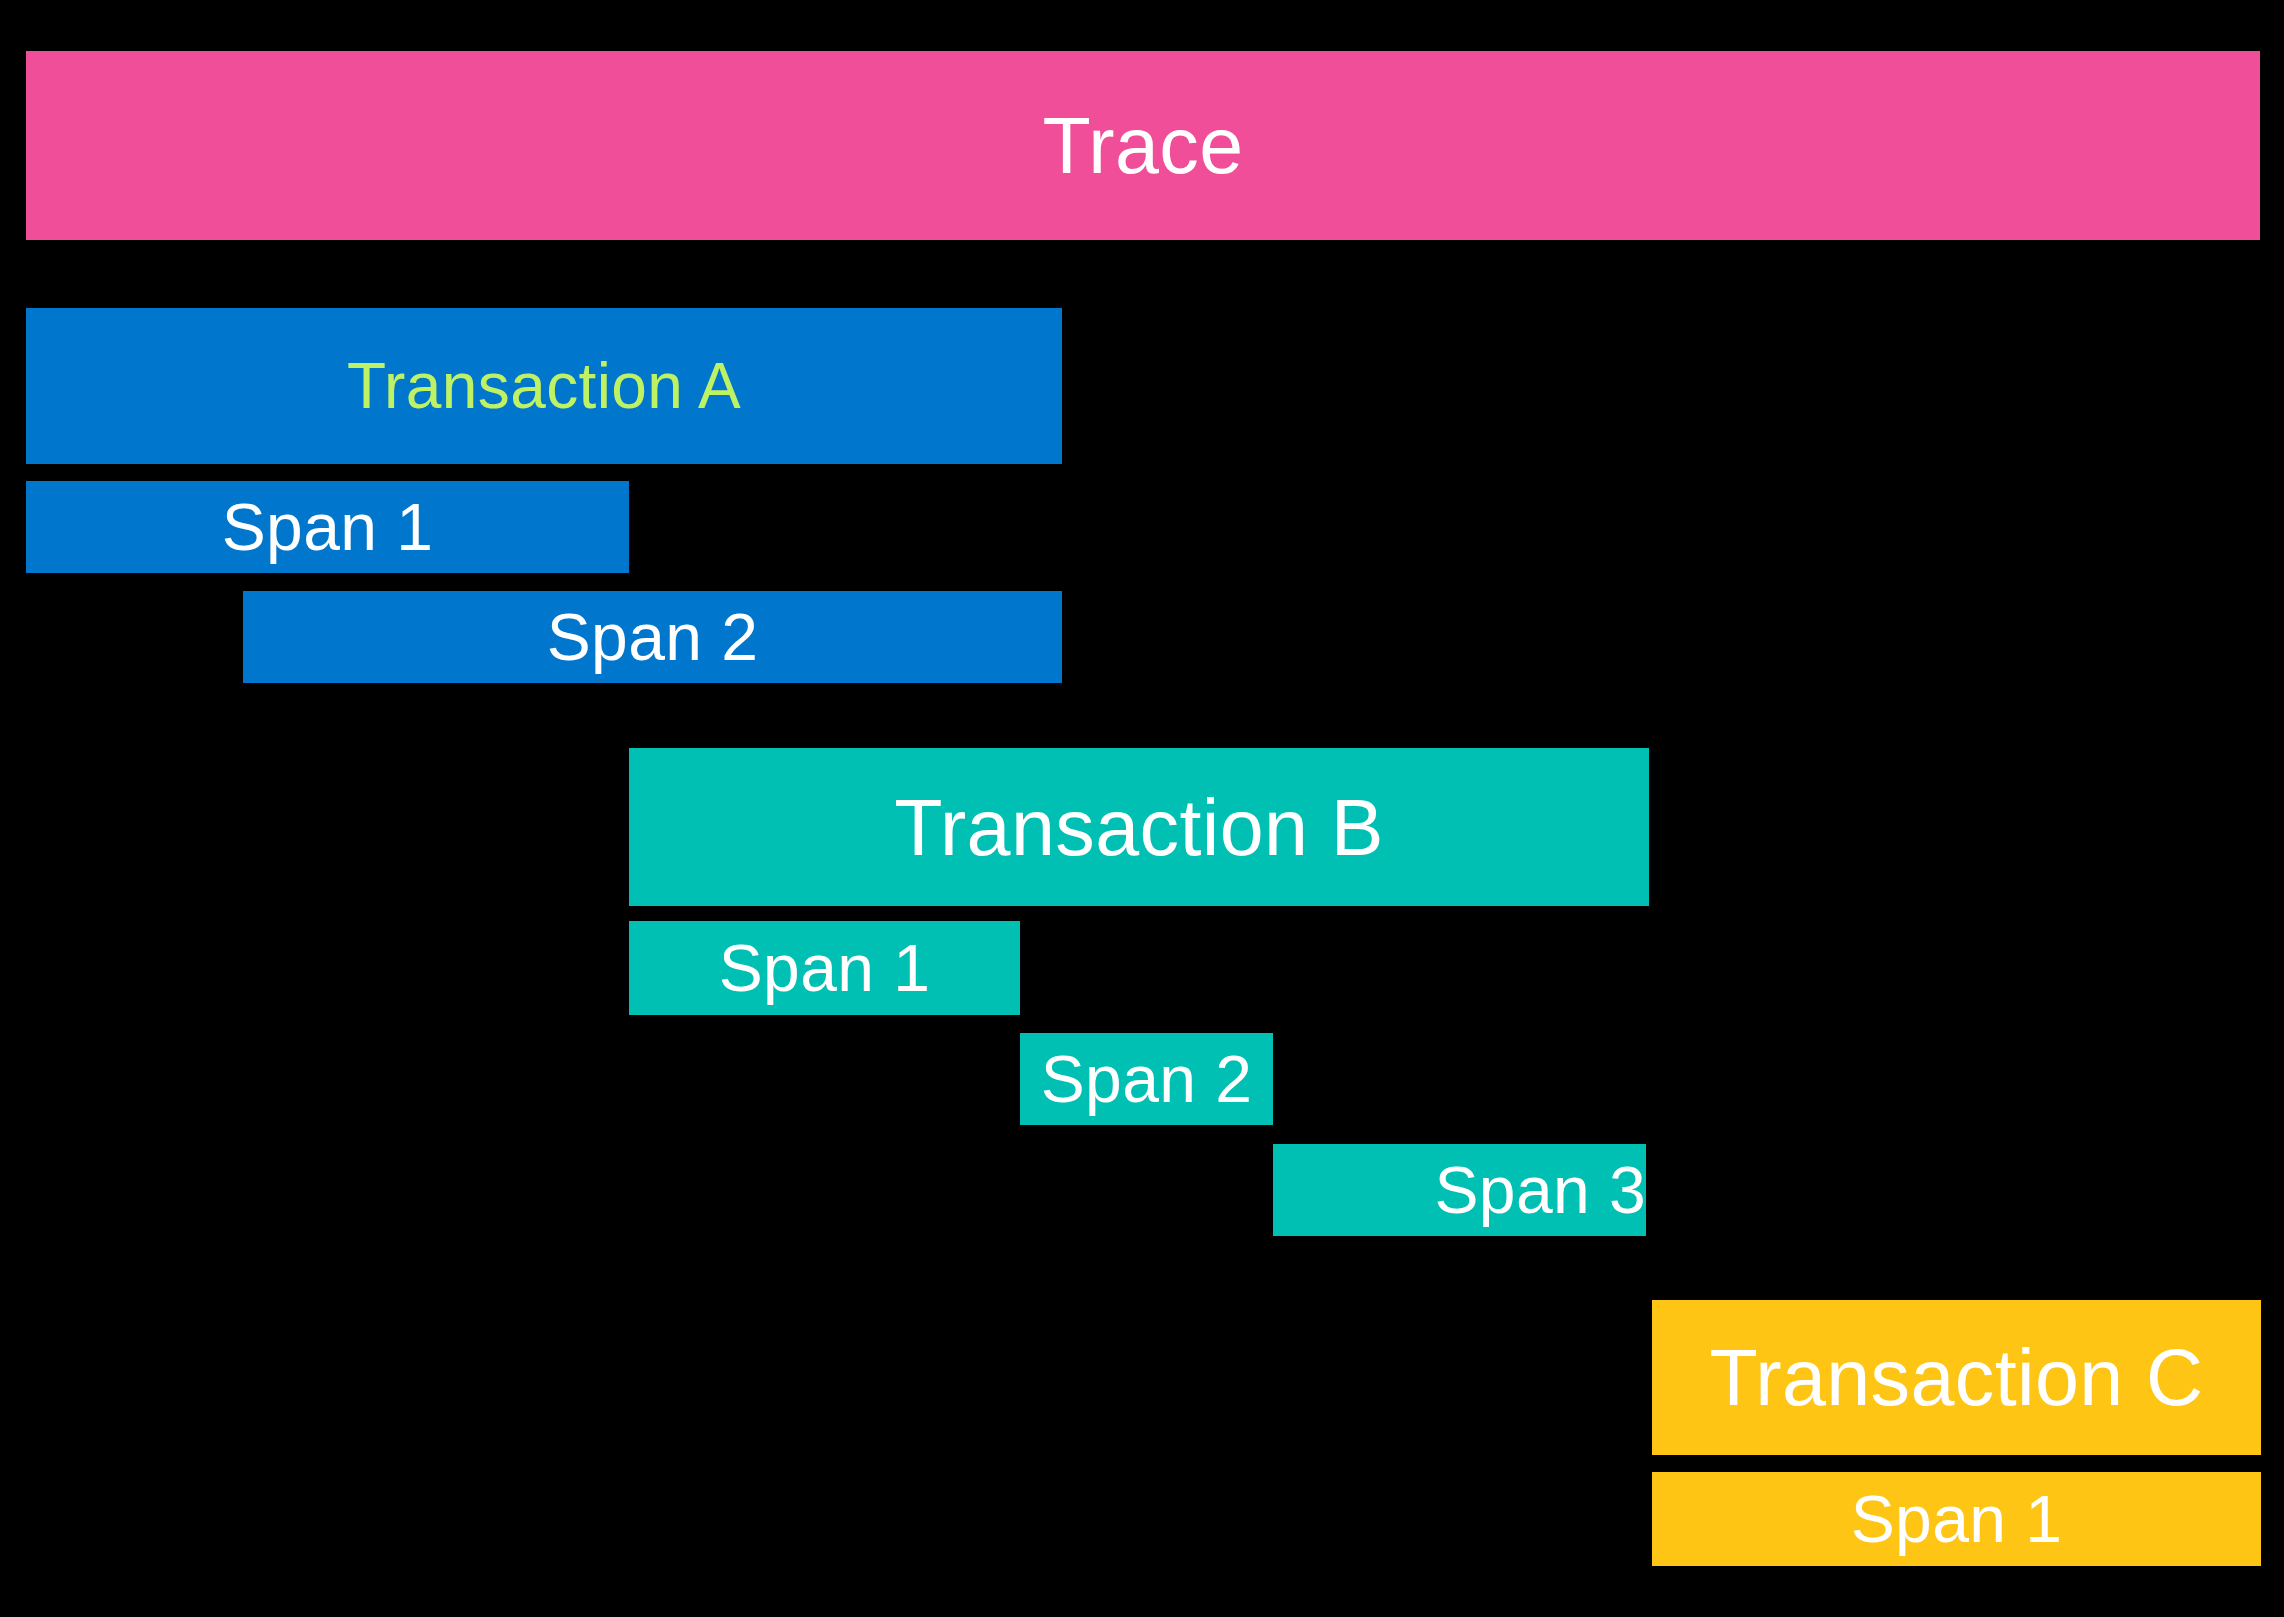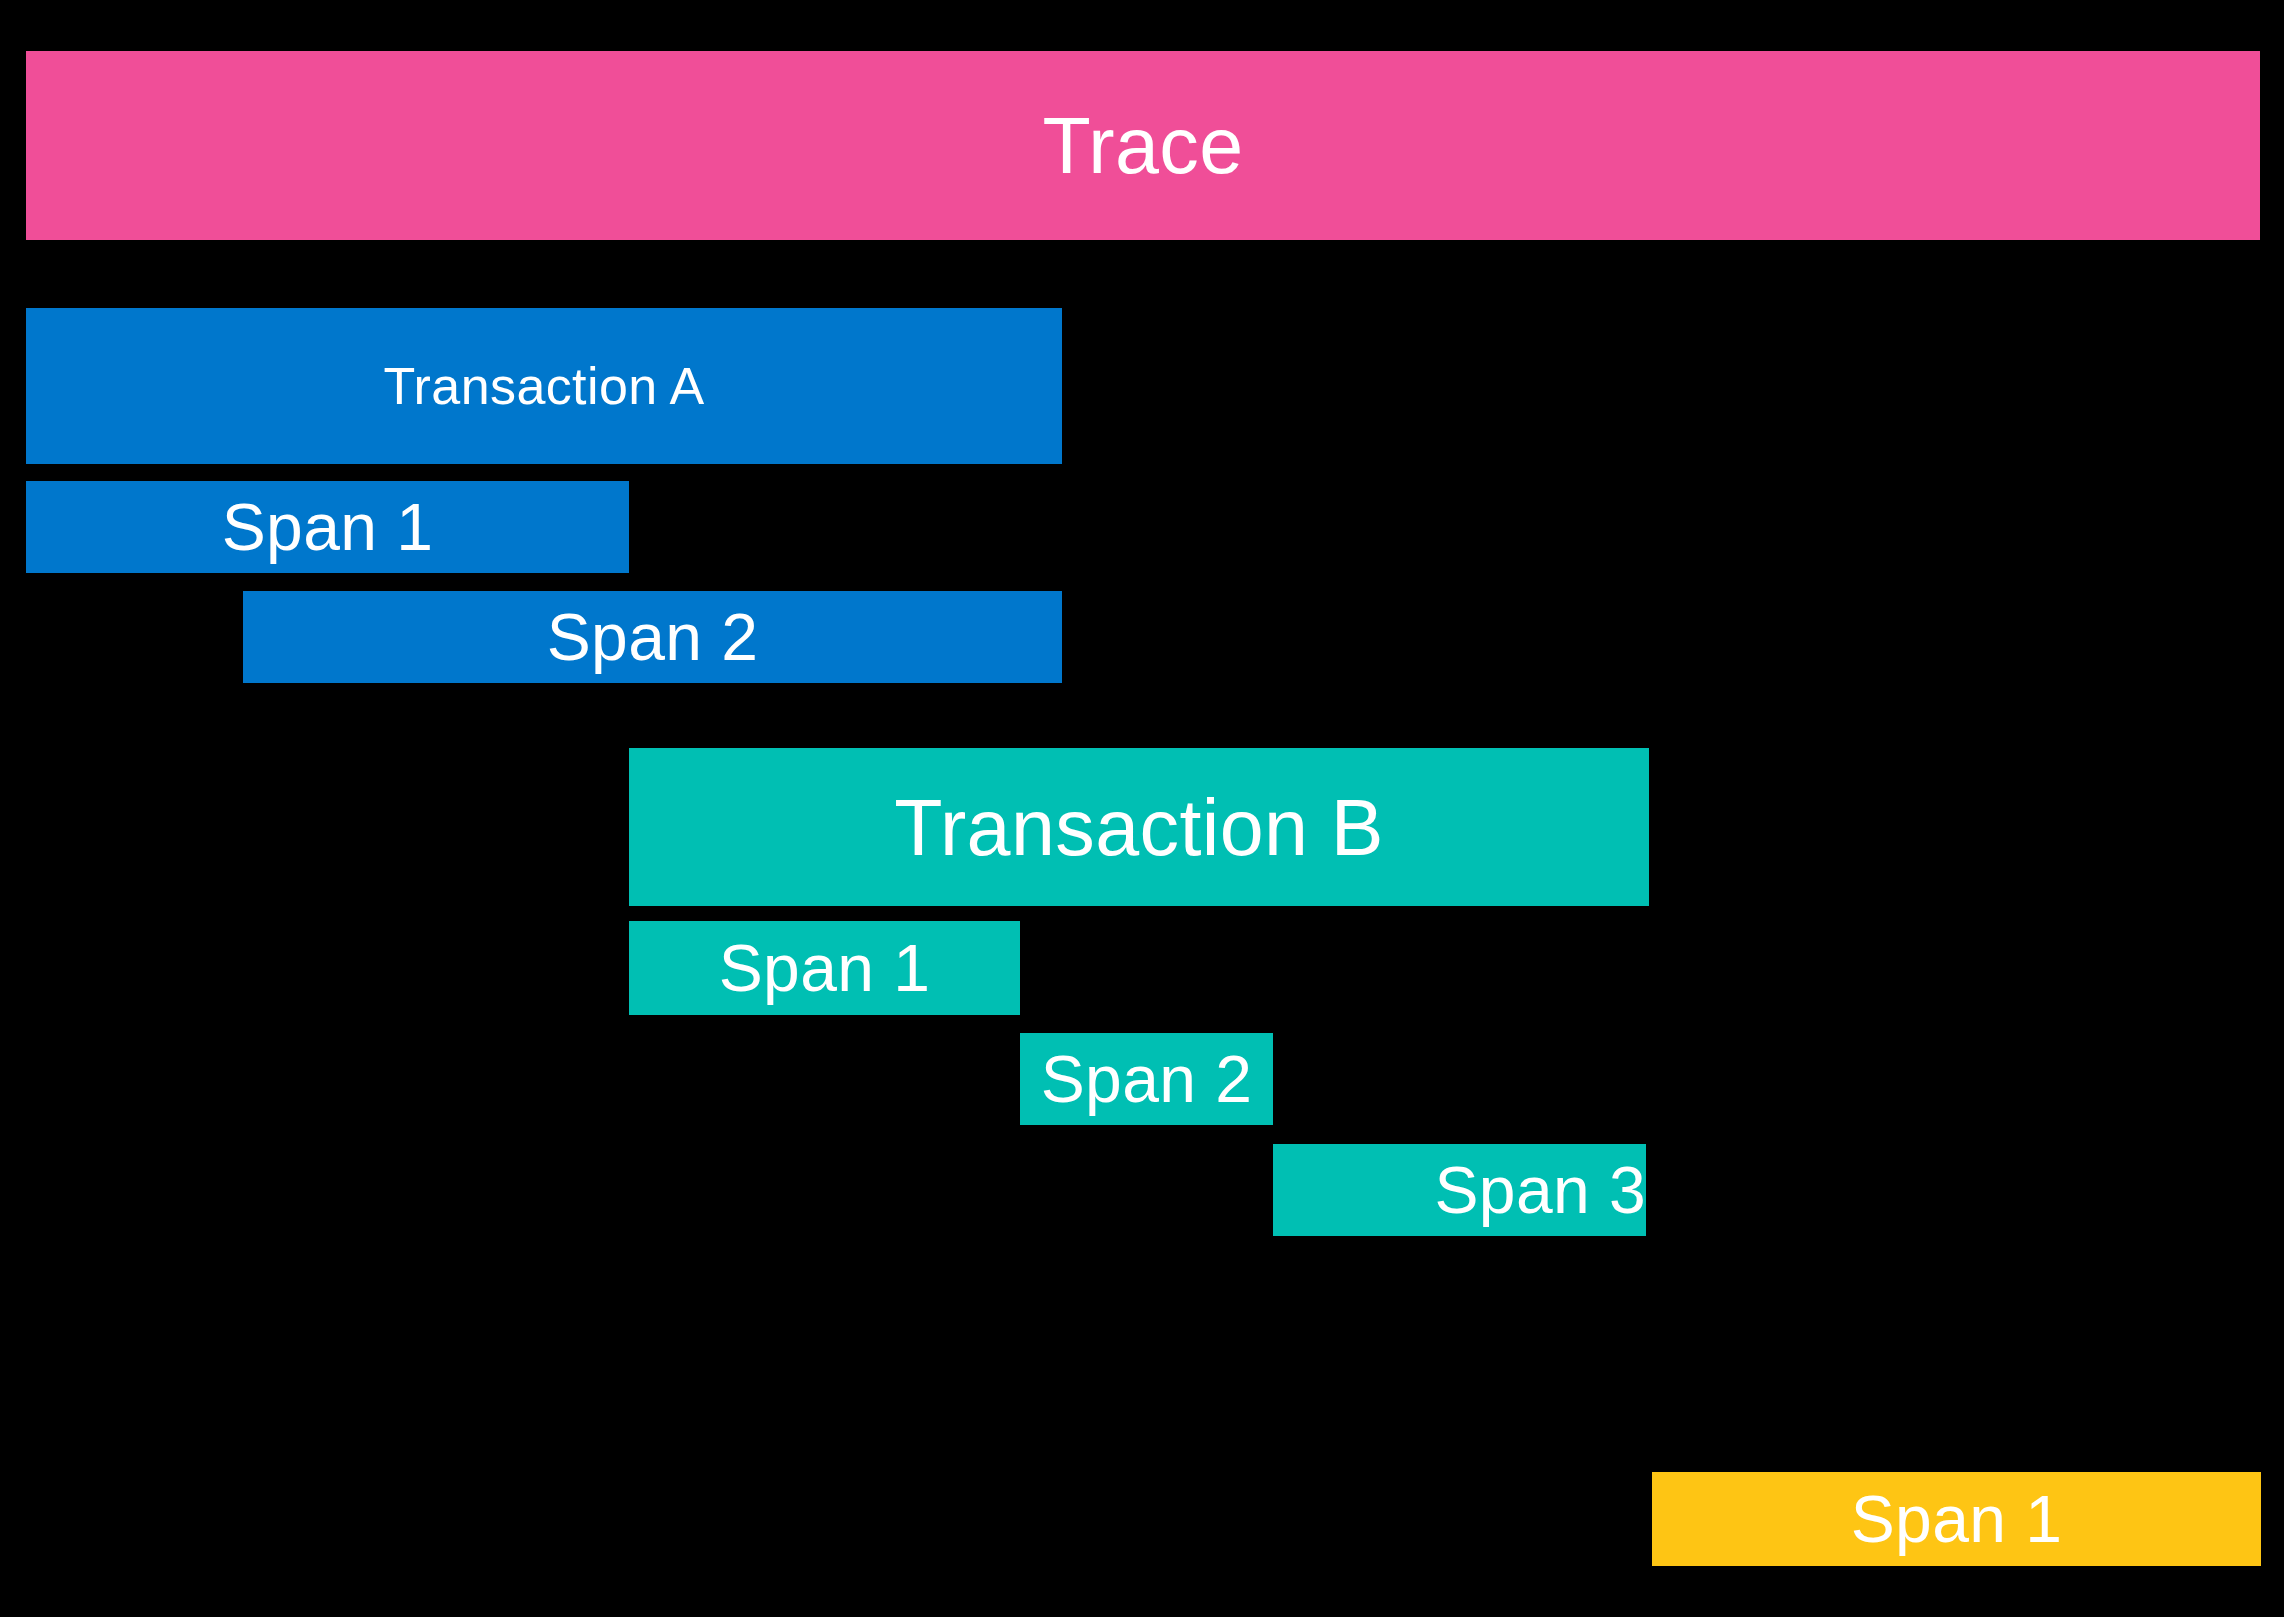--- a/index.html
+++ b/index.html
@@ -32,37 +32,40 @@
   }
 </style>
 </head>
 <body>
 
 <div class="canvas" id="diagram-canvas" style="background: rgb(0, 0, 0);">
     <div class="bar" style="left: 26px; top: 51px; width: 2234px; height: 189px; background: rgb(240, 78, 152);">
       <span class="bar-label" style="font-size: 79px; color: rgb(255, 255, 255);">Trace</span>
     </div>
     <div class="bar" style="left: 26px; top: 308px; width: 1036px; height: 156px; background: rgb(0, 119, 204);">
-      <span class="bar-label" style="font-size: 52px; color: #ffffff;">Transaction A</span>
+      <span class="bar-label" style="font-size: 64px; color: #bef264;">Transaction A</span>
     </div>
     <div class="bar" style="left: 26px; top: 481px; width: 603px; height: 92px; background: rgb(0, 119, 204);">
       <span class="bar-label" style="font-size: 66px; color: rgb(255, 255, 255);">Span 1</span>
     </div>
     <div class="bar" style="left: 243px; top: 591px; width: 819px; height: 92px; background: rgb(0, 119, 204);">
       <span class="bar-label" style="font-size: 66px; color: rgb(255, 255, 255);">Span 2</span>
     </div>
     <div class="bar" style="left: 629px; top: 748px; width: 1020px; height: 158px; background: rgb(0, 191, 179);">
       <span class="bar-label" style="font-size: 79px; color: rgb(255, 255, 255);">Transaction B</span>
     </div>
     <div class="bar" style="left: 629px; top: 921px; width: 391px; height: 94px; background: rgb(0, 191, 179);">
       <span class="bar-label" style="font-size: 66px; color: rgb(255, 255, 255);">Span 1</span>
     </div>
     <div class="bar" style="left: 1020px; top: 1033px; width: 253px; height: 92px; background: rgb(0, 191, 179);">
       <span class="bar-label" style="font-size: 66px; color: rgb(255, 255, 255);">Span 2</span>
     </div>
     <div class="bar" style="left: 1273px; top: 1144px; width: 373px; height: 92px; background: rgb(0, 191, 179); justify-content: flex-end;">
       <span class="bar-label" style="font-size: 66px; color: rgb(255, 255, 255);">Span 3</span>
     </div>
+    <div class="bar" style="left: 1652px; top: 1300px; width: 609px; height: 155px; background: rgb(254, 197, 20);">
+      <span class="bar-label" style="font-size: 79px; color: rgb(255, 255, 255);">Transaction C</span>
+    </div>
     <div class="bar" style="left: 1652px; top: 1472px; width: 609px; height: 94px; background: rgb(254, 197, 20);">
       <span class="bar-label" style="font-size: 66px; color: rgb(255, 255, 255);">Span 1</span>
     </div>
   </div>
 
 
 </body></html>

